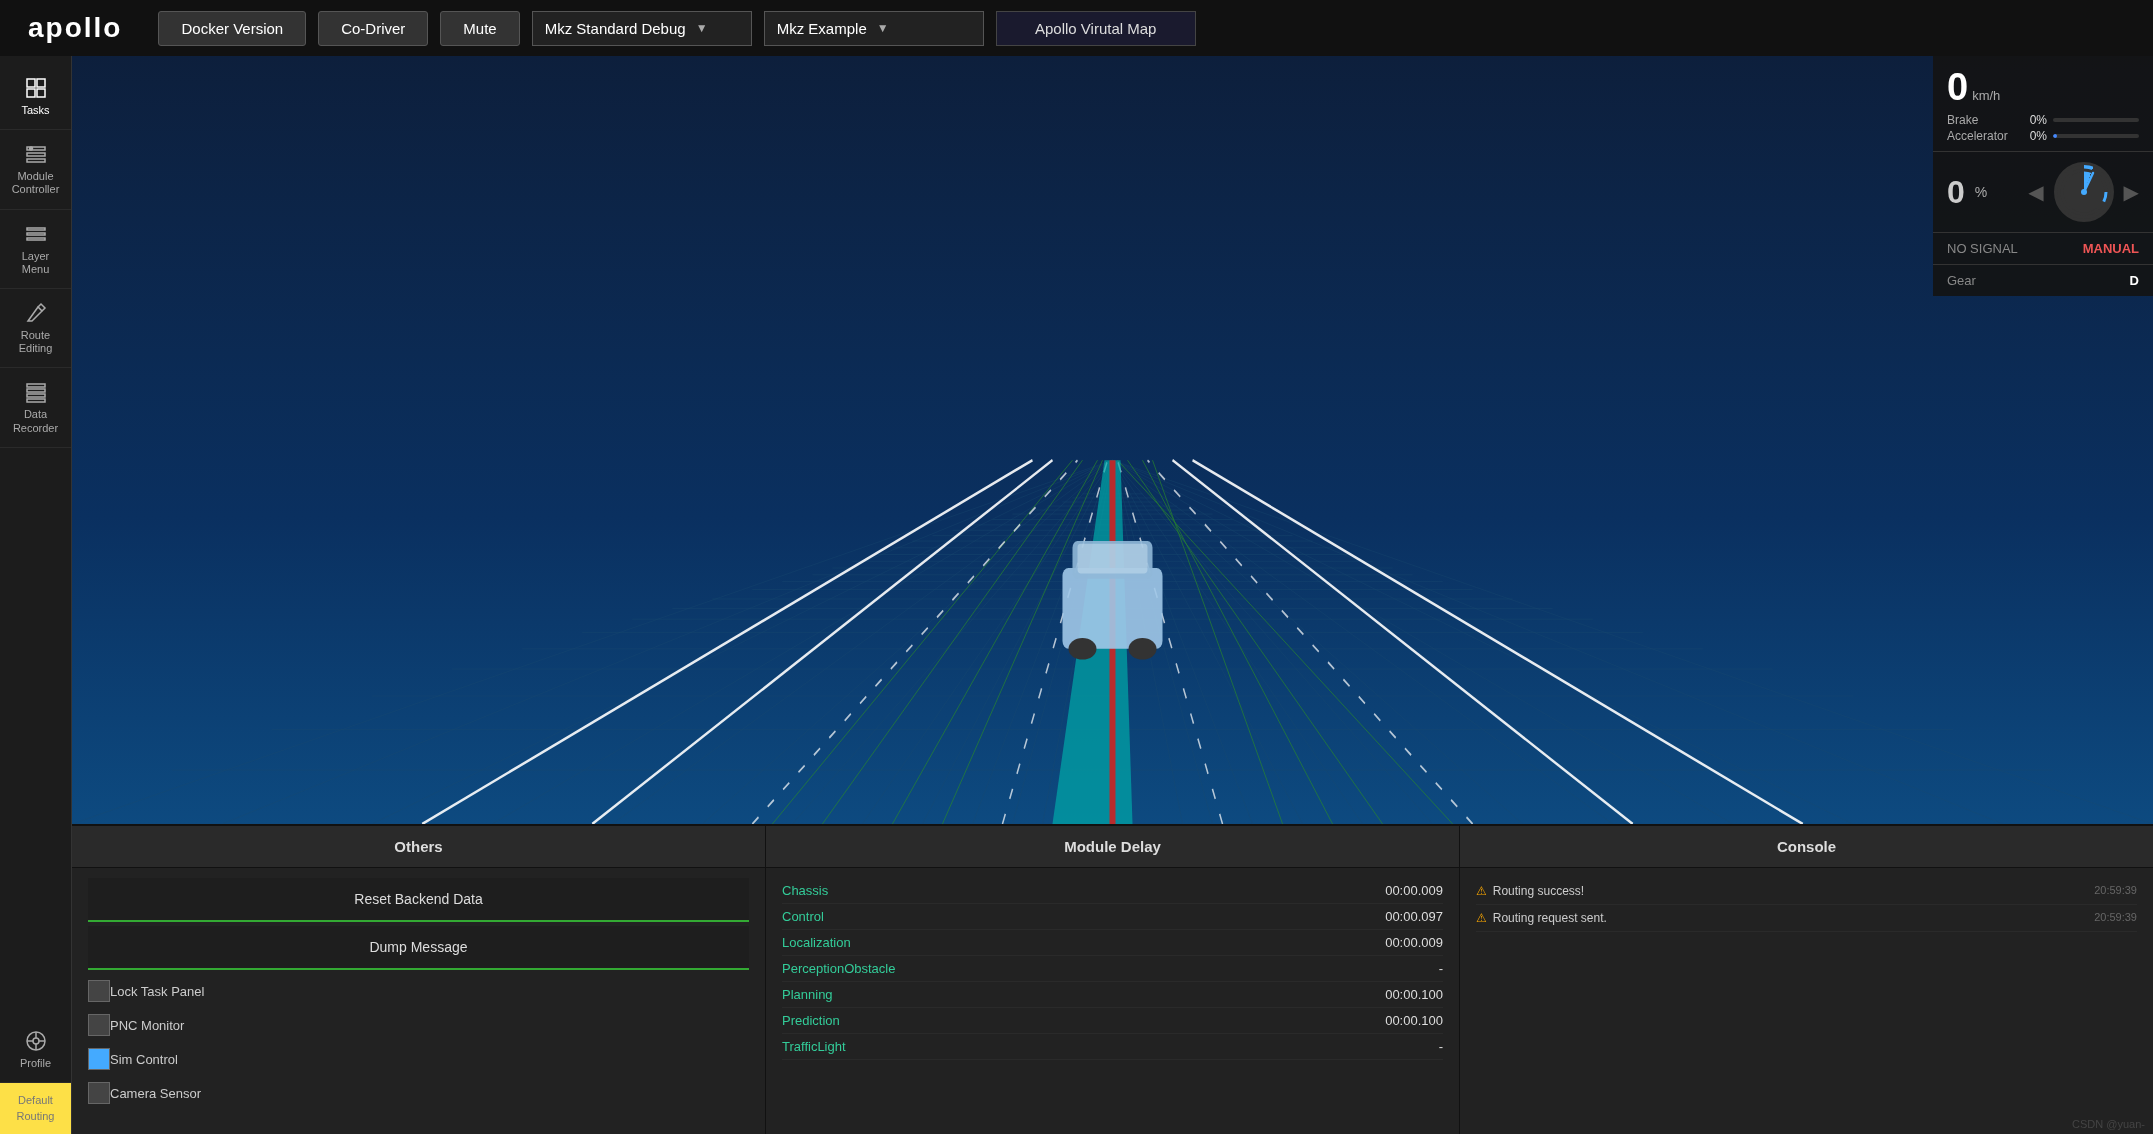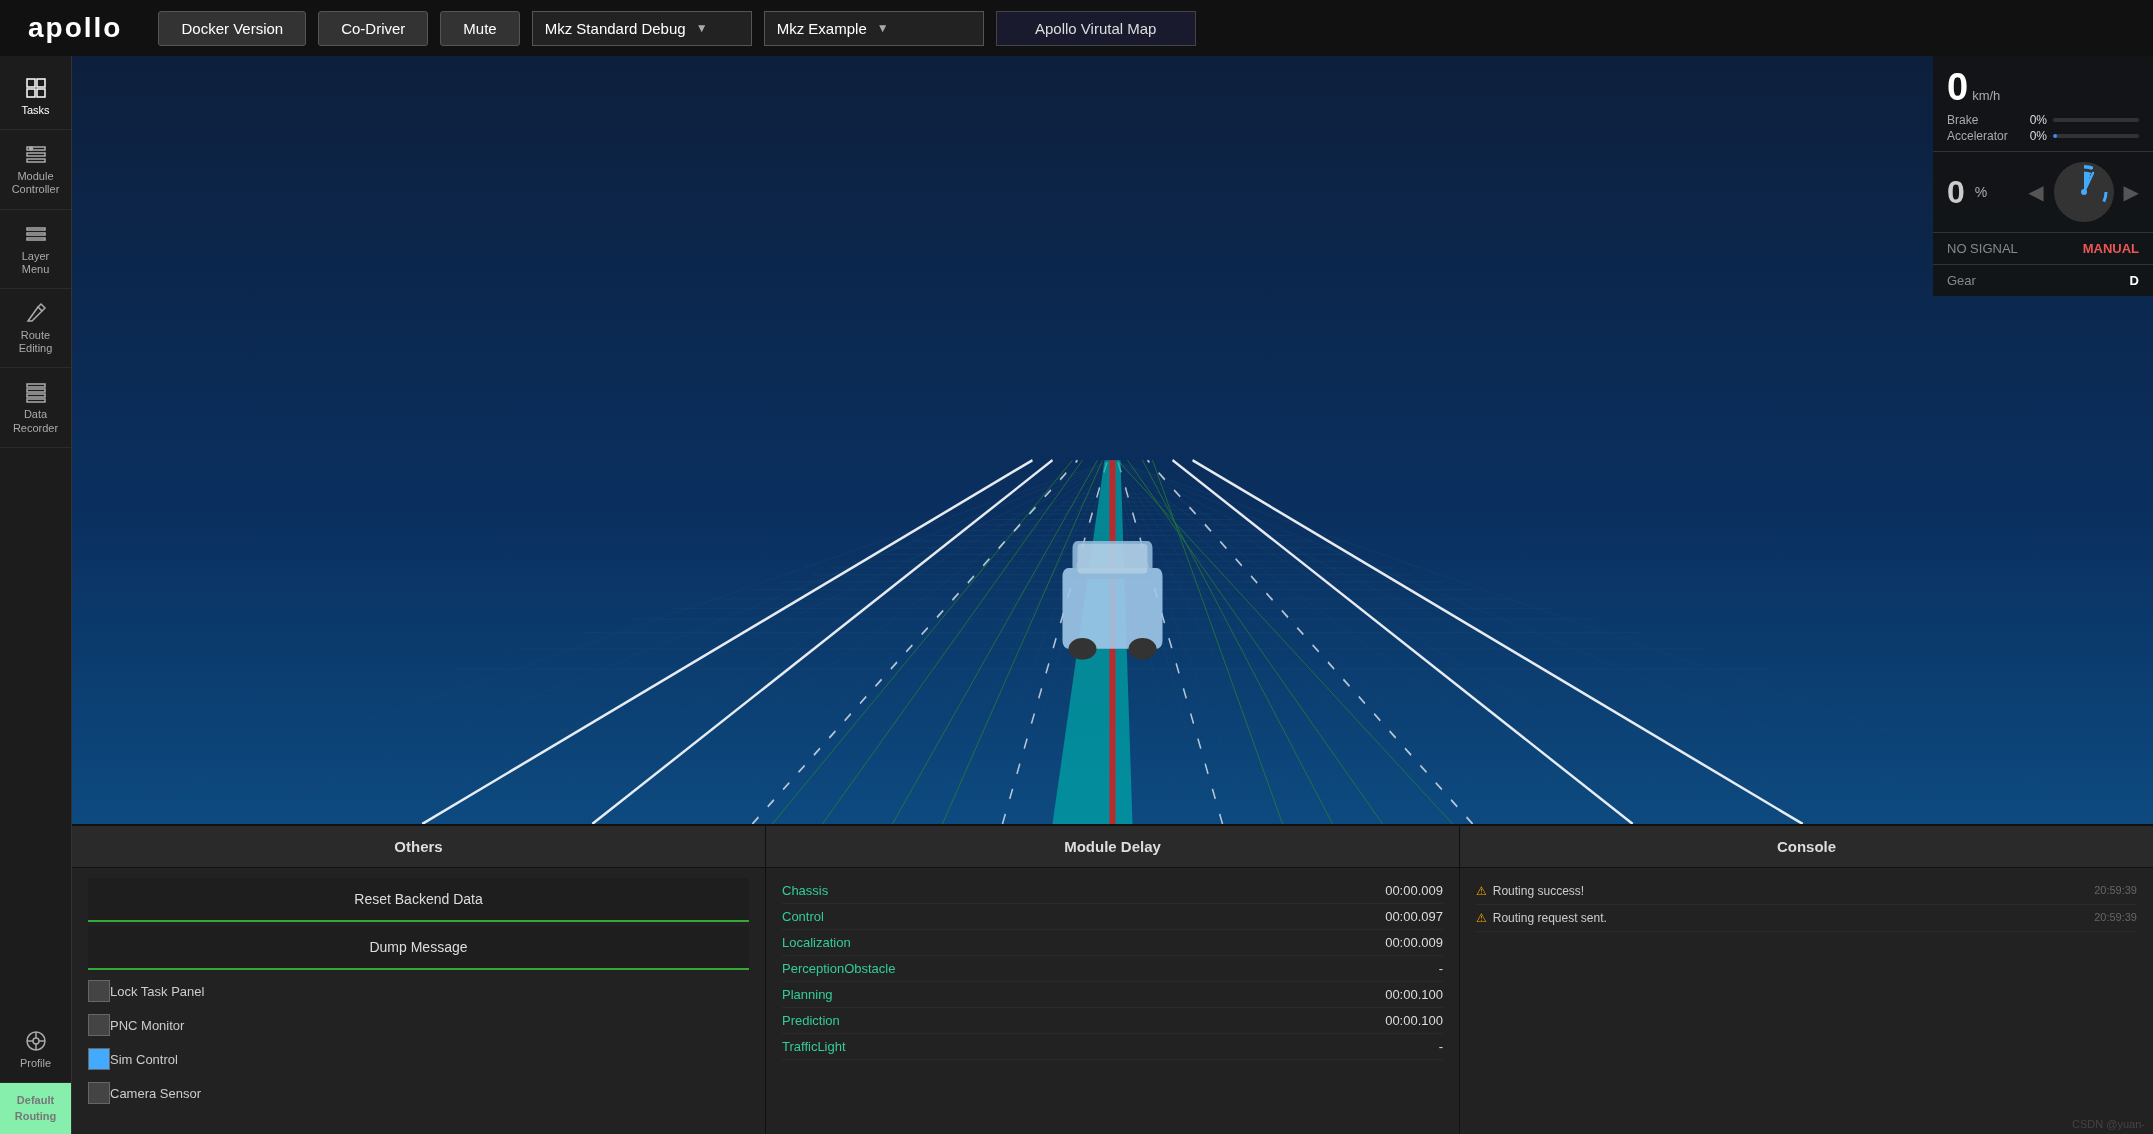--- a/index.html
+++ b/index.html
@@ -162,22 +162,21 @@
     .console-icon { color: #fa0; margin-right: 6px; }
     .console-msg { color: #ccc; flex: 1; }
     .console-time { color: #666; font-size: 11px; white-space: nowrap; margin-left: 8px; }
     .watermark { position: absolute; bottom: 4px; right: 8px; font-size: 11px; color: #444; }
 
     
     .sidebar-bottom-item {
       display: flex; flex-direction: column; align-items: center; justify-content: flex-end;
       width: 100%; padding: 10px 4px; cursor: pointer; color: #888;
       font-size: 10px; text-align: center; gap: 3px;
-      background: #86efac;
-      font-weight: bold;
+      background: #fde047;
     }
 
     
     .grid-svg { position: absolute; inset: 0; width: 100%; height: 100%; }
   </style>
 </head>
 <body>
 
 <div class="top-bar">
   <div class="logo">apollo</div>

